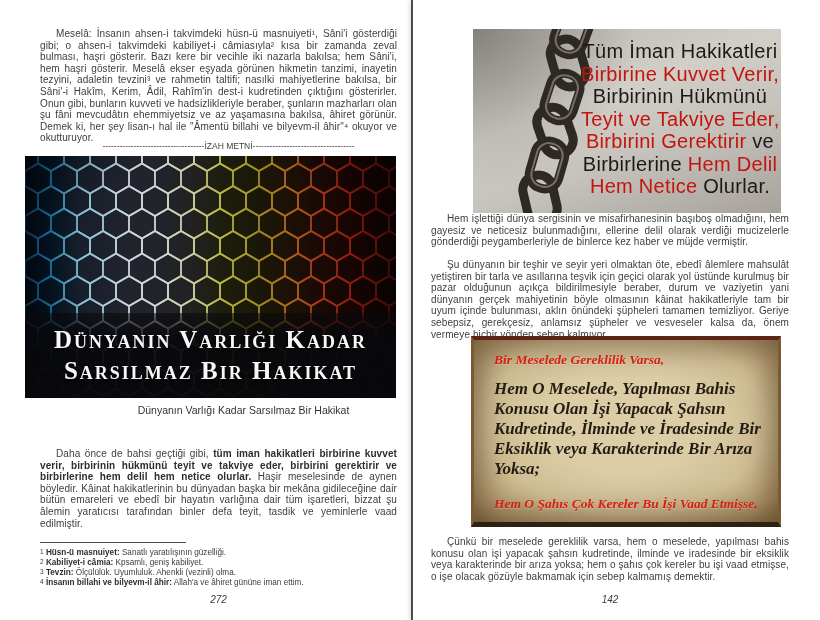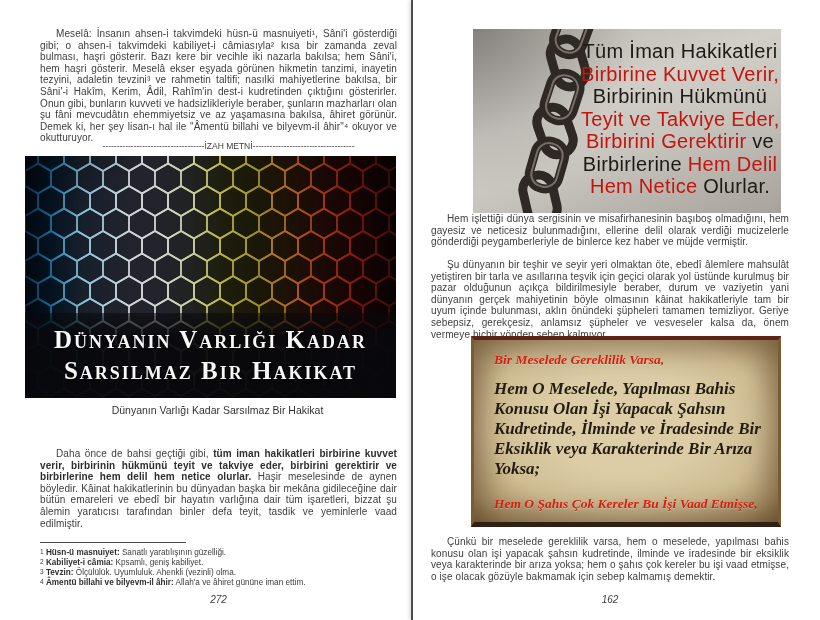--- a/index.html
+++ b/index.html
@@ -36,21 +36,21 @@
   .hex-band{
     position:absolute;left:0;right:0;bottom:0;height:85px;
     background:linear-gradient(rgba(8,8,12,.55),rgba(8,8,12,.93) 35%,rgba(8,8,12,.96));
     display:flex;flex-direction:column;align-items:center;justify-content:center;gap:3px;
   }
   .hex-title{
     font-family:"Liberation Serif",serif;font-weight:700;font-variant:small-caps;
     font-size:25px;line-height:28px;letter-spacing:2px;color:#f7f7f7;
     text-shadow:0 2px 3px rgba(0,0,0,.9);white-space:nowrap;
   }
-  .caption{position:absolute;top:404px;left:12px;width:100%;text-align:center;font-size:10.5px;color:#333;}
+  .caption{position:absolute;top:404px;left:0;width:100%;text-align:center;font-size:10.5px;color:#333;padding-left:38px;}
 
   .fn-rule{position:absolute;top:542px;left:40px;width:146px;border-top:1px solid #4a4a4a;}
   .footnotes{position:absolute;top:548px;left:40px;width:350px;font-size:8.2px;line-height:10px;color:#3d3d3d;}
   .fn sup{font-size:6.5px;vertical-align:top;line-height:8px;}
   .fn b{color:#2e2e2e;}
   .pageno{position:absolute;top:594px;width:357px;text-align:center;font-size:10px;color:#3d3d3d;font-style:italic;}
   .page.left .pageno{left:40px;}
   .page.right .pageno{left:18px;width:358px;}
 
   
@@ -120,21 +120,21 @@
     <div class="caption">Dünyanın Varlığı Kadar Sarsılmaz Bir Hakikat</div>
 
     <p class="body p2"><span>Daha önce de bahsi geçtiği gibi, </span><b>tüm iman hakikatleri birbirine kuvvet verir, birbirinin hükmünü teyit ve takviye eder, birbirini gerektirir ve birbirlerine hem delil hem netice olurlar.</b><span> Haşir meselesinde de aynen böyledir. Kâinat hakikatlerinin bu dünyadan başka bir mekâna gidileceğine dair bütün emareleri ve ebedî bir hayatın varlığına dair tüm işaretleri, bizzat şu âlemin yaratıcısı tarafından binler defa teyit, tasdik ve yeminlerle vaad edilmiştir.</span></p>
 
     <div class="fn-rule"></div>
 
     <div class="footnotes">
       <div class="fn"><sup>1</sup> <b>Hüsn-ü masnuiyet:</b> <span>Sanatlı yaratılışının güzelliği.</span></div>
       <div class="fn"><sup>2</sup> <b>Kabiliyet-i câmia:</b> <span>Kpsamlı, geniş kabiliyet.</span></div>
       <div class="fn"><sup>3</sup> <b>Tevzin:</b> <span>Ölçülülük. Uyumluluk. Ahenkli (vezinli) olma.</span></div>
-      <div class="fn"><sup>4</sup> <b>Âmentü billahi ve bilyevm-il âhir:</b> <span>Allah'a ve âhiret gününe iman ettim.</span></div>
+      <div class="fn"><sup>4</sup> <b>İnsanın billahi ve bilyevm-il âhir:</b> <span>Allah'a ve âhiret gününe iman ettim.</span></div>
     </div>
 
     <div class="pageno">272</div>
   </div>
 
   <div class="gutter"></div>
 
   <div class="page right">
 
     <div class="chain-img">
@@ -187,16 +187,16 @@
 
     <div class="parchment">
       <div class="pl red-i">Bir Meselede Gereklilik Varsa,</div>
       <div class="pl black-i">Hem O Meselede, Yapılması Bahis Konusu Olan İşi Yapacak Şahsın Kudretinde, İlminde ve İradesinde Bir Eksiklik veya Karakterinde Bir Arıza Yoksa;</div>
       <div class="pl red-i">Hem O Şahıs Çok Kereler Bu İşi Vaad Etmişse,</div>
       <div class="pl black-i big">O İşe Olacak Gözüyle Bakmamak İçin Sebep Kalmamış Demektir.</div>
     </div>
 
     <p class="body rp3">Çünkü bir meselede gereklilik varsa, hem o meselede, yapılması bahis konusu olan işi yapacak şahsın kudretinde, ilminde ve iradesinde bir eksiklik veya karakterinde bir arıza yoksa; hem o şahıs çok kereler bu işi vaad etmişse, o işe olacak gözüyle bakmamak için sebep kalmamış demektir.</p>
 
-    <div class="pageno">162</div>
+    <div class="pageno">142</div>
   </div>
 
 </div>
 
 </body></html>

